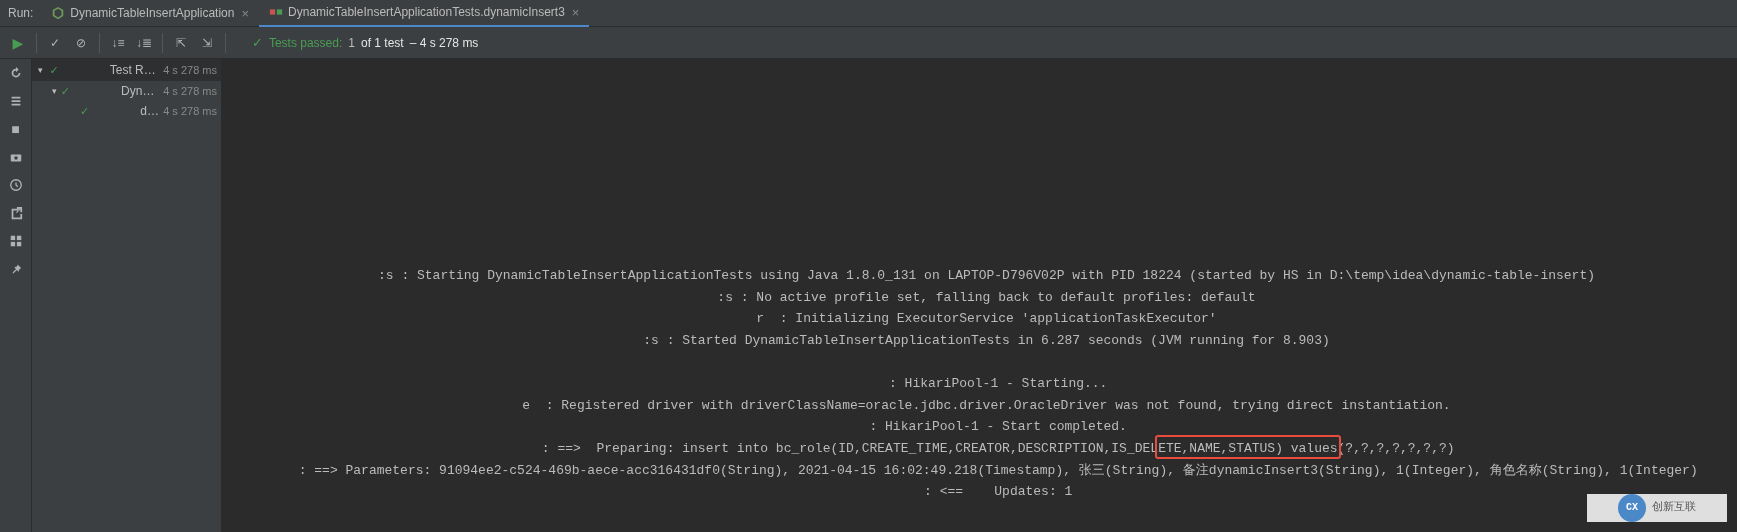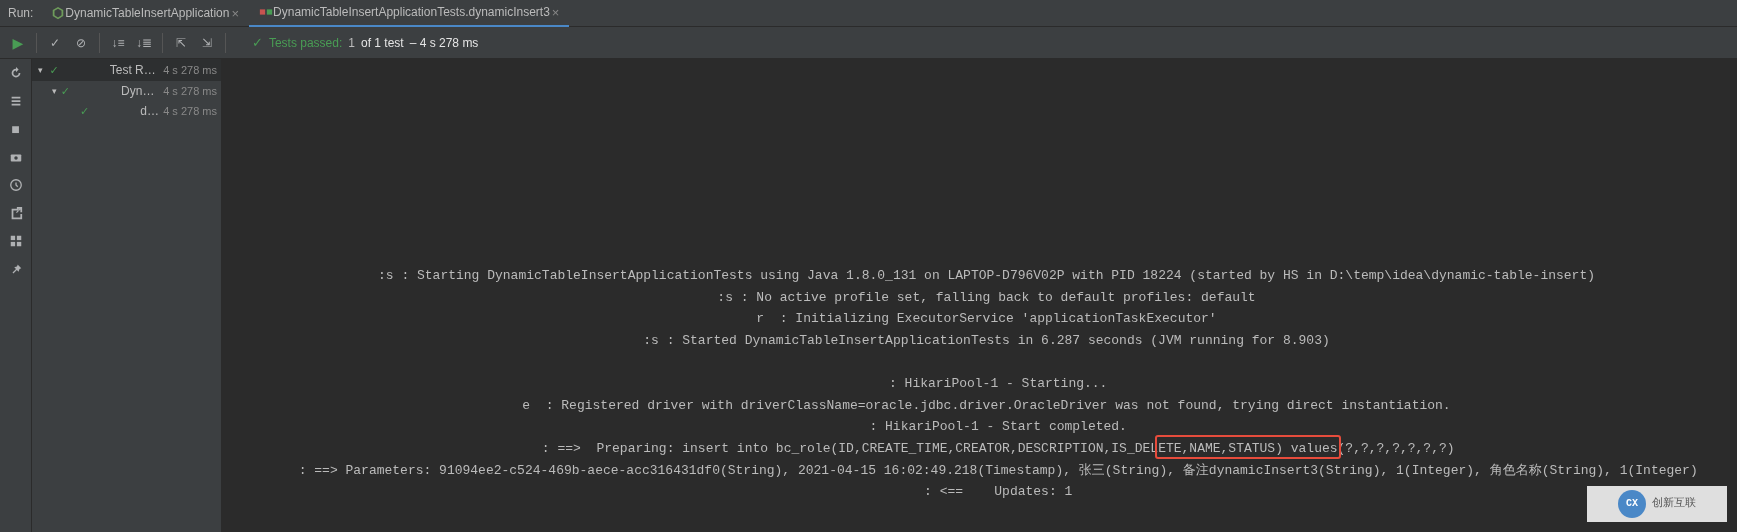--- a/index.html
+++ b/index.html
@@ -30,20 +30,21 @@
       color: #bbbbbb;
       margin-right: 8px;
     }
     .tab {
       display: flex;
       align-items: center;
       padding: 0 10px;
       height: 27px;
       cursor: pointer;
       color: #bbbbbb;
+      gap: 5px;
     }
     .tab.active {
       border-bottom: 2px solid #4a88c7;
       justify-content: center;
     }
     .tab-close {
       color: #888;
       font-size: 13px;
       margin-left: 2px;
     }
@@ -192,21 +193,21 @@
       position: absolute;
       border: 2px solid #e74c3c;
       border-radius: 3px;
       pointer-events: none;
     }
     .watermark {
       position: absolute;
       right: 10px;
       bottom: 10px;
       width: 140px;
-      height: 36px;
+      height: 28px;
       background: rgba(255,255,255,0.85);
       display: flex;
       align-items: center;
       justify-content: center;
       font-size: 11px;
       color: #555;
       gap: 6px;
     }
     .wm-circle {
       width: 28px;

